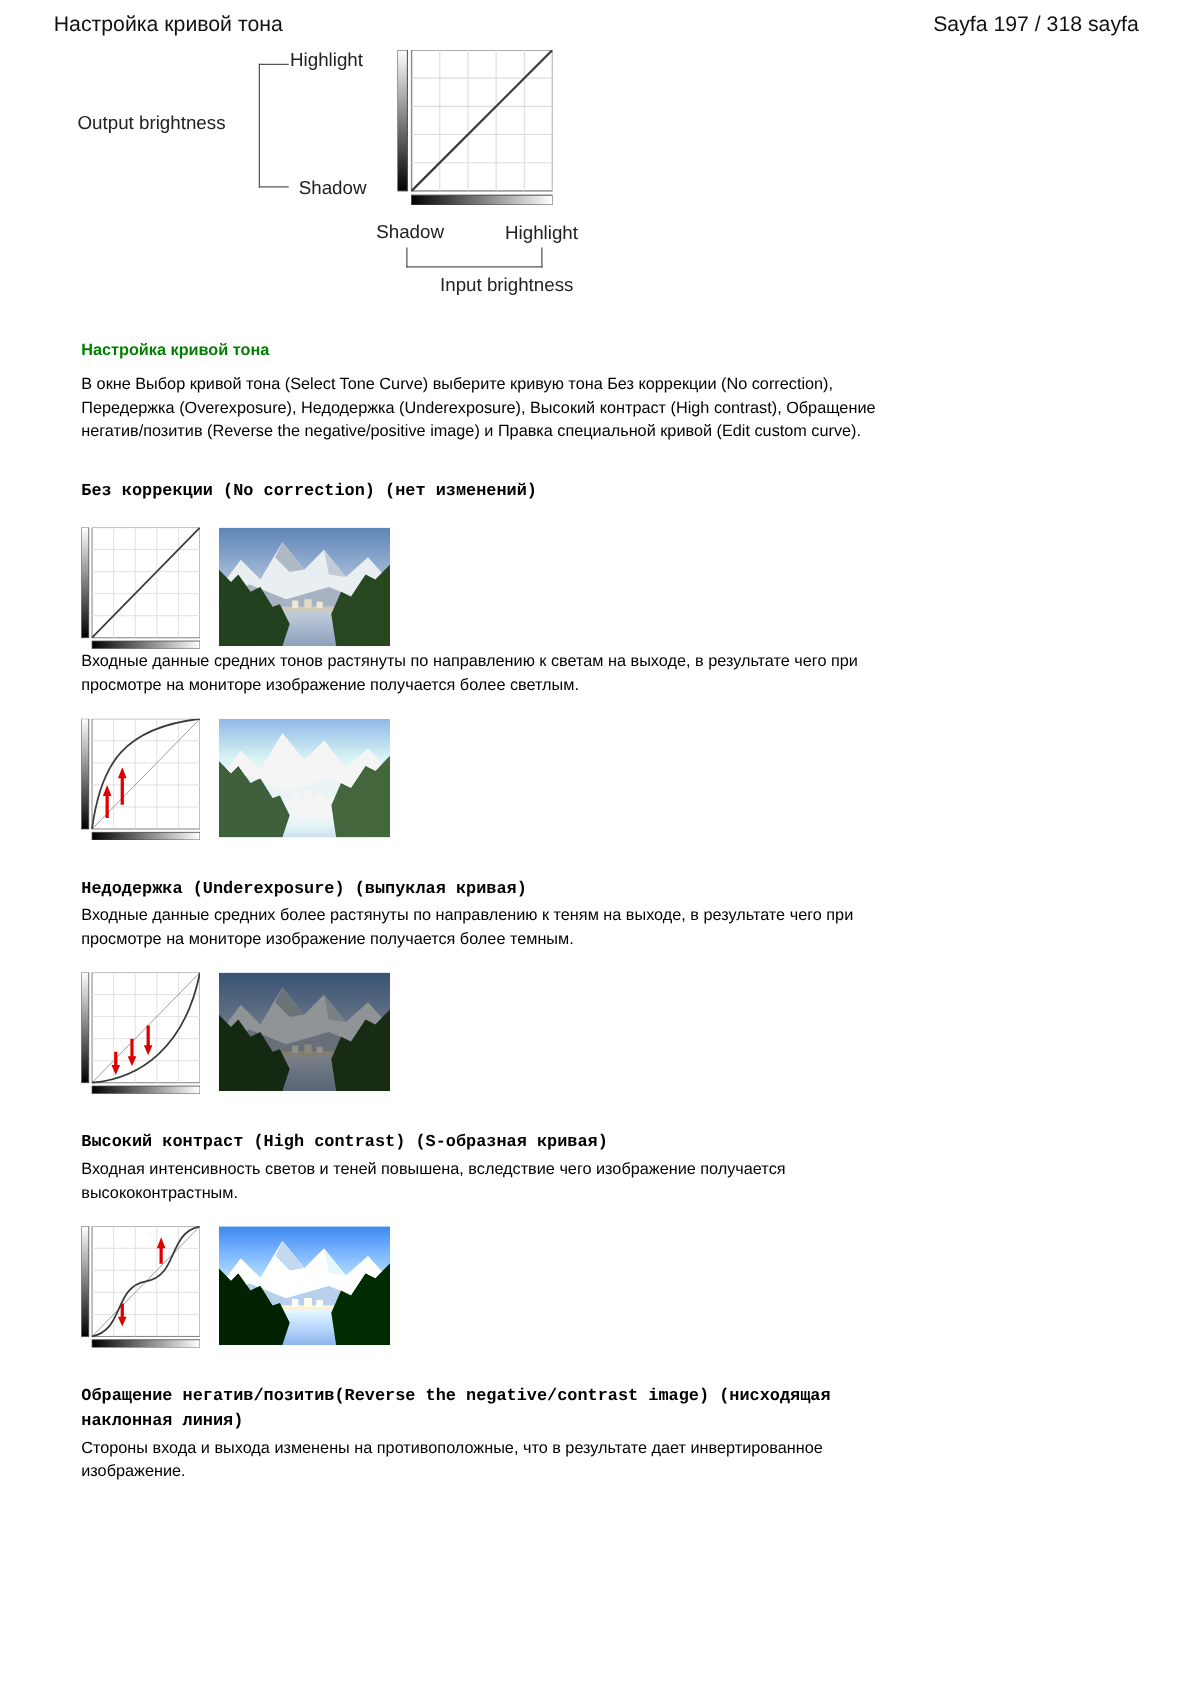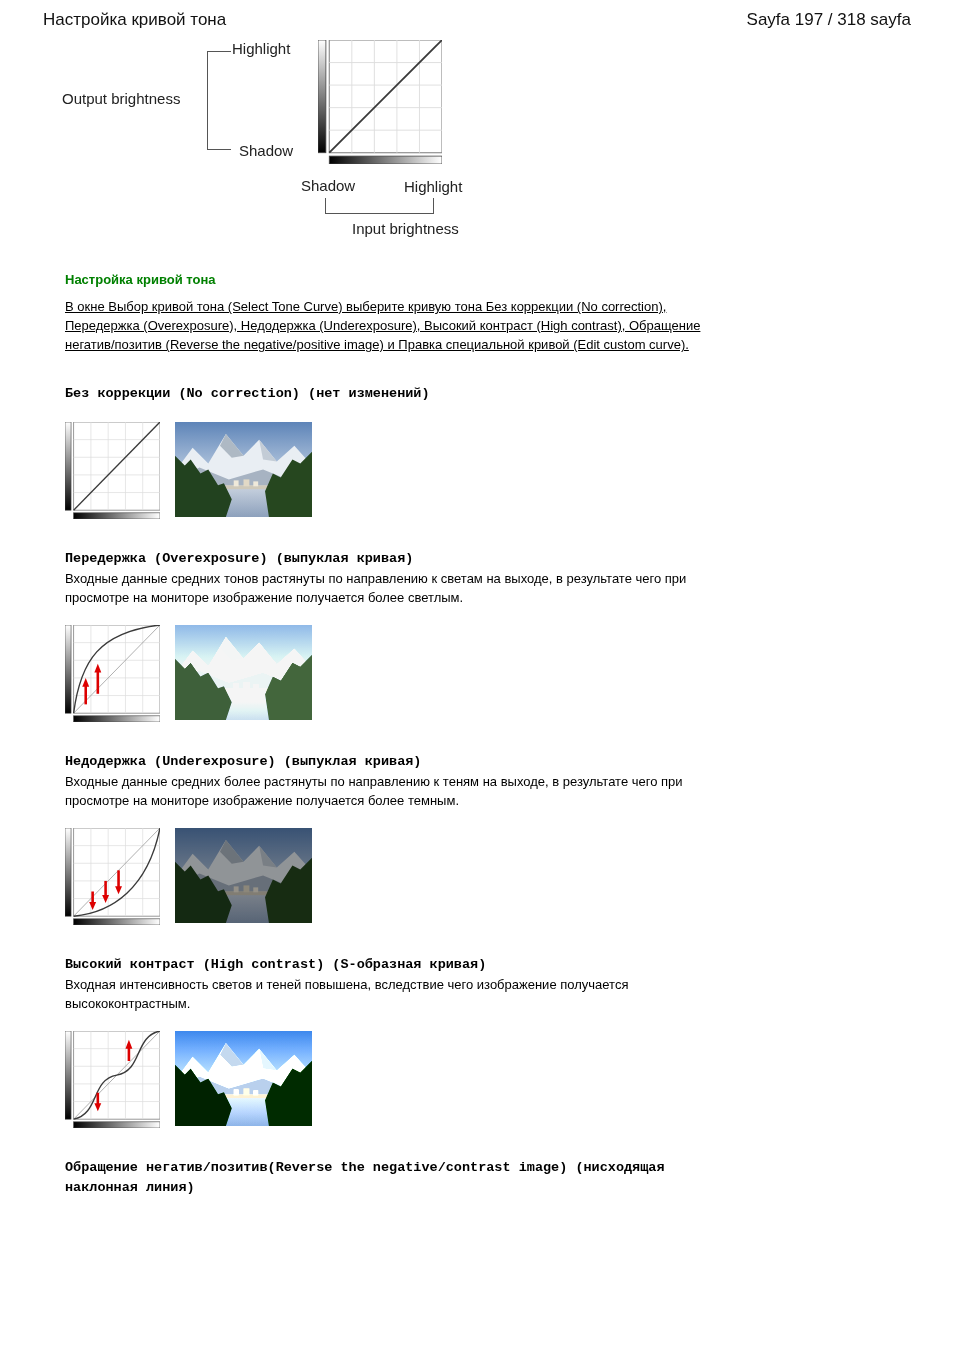--- a/index.html
+++ b/index.html
@@ -31,21 +31,21 @@
   .lbl-highlight-x{left:404px;top:146px;}
   .brace-x{
     position:absolute;left:325px;top:166px;width:109px;height:16px;
     border-left:1px solid #555;border-right:1px solid #555;border-bottom:1px solid #555;
   }
   .lbl-input{left:322px;top:188px;margin-left:30px;}
   
   .content{padding:0 215px 0 65px;}
   .green-heading{margin:28px 0 10px;font-size:13px;font-weight:bold;color:var(--accent-green);}
   .body-text{margin:0;font-size:13px;line-height:19px;max-width:680px;}
-  .intro{margin-top:4px;text-decoration:underline;}
+  .intro{margin-top:4px;}
   .sub-heading{margin:30px 0 0;font-size:13.5px;font-weight:bold;max-width:680px;line-height:20px;font-family:Liberation Mono, monospace;}
   .sub-body{}
   .img-row{display:flex;gap:15px;margin-top:18px;align-items:flex-start;}
   .curve-svg{width:95px;height:97px;display:block;}
   .photo{width:137px;height:95px;overflow:hidden;}
   .photo svg{width:100%;height:100%;display:block;}
   .photo-light svg{filter:brightness(1.45) saturate(0.8) contrast(0.92);}
   .photo-dark svg{filter:brightness(0.62) saturate(1.05);}
   .photo-contrast svg{filter:contrast(1.55) saturate(1.25);}
   
@@ -145,21 +145,20 @@
         <use href="#curvebox"></use>
         <path class="curve" d="M10,100 L110,0"></path>
       </svg>
       <div class="photo photo-normal">
         <svg viewBox="0 0 140 96" preserveAspectRatio="none">
             <use href="#landscape"></use>
           </svg>
       </div>
     </div>
 
-    <h3 class="sub-heading">Передержка (Overexposure) (выпуклая кривая)</h3>
     <p class="body-text sub-body">Входные данные средних тонов растянуты по направлению к светам на выходе, в результате чего при просмотре на мониторе изображение получается более светлым.</p>
     <div class="img-row">
       <svg class="curve-svg" viewBox="0 0 110 110" preserveAspectRatio="none">
         <use href="#curvebox"></use>
         <path class="refline" d="M10,100 L110,0"></path>
         <path class="curve" d="M10,100 C18,40 40,8 110,0"></path>
         <g class="arrow">
           <line x1="24" y1="90" x2="24" y2="68"></line>
           <polygon points="20,70 28,70 24,60"></polygon>
           <line x1="38" y1="78" x2="38" y2="52"></line>
@@ -211,15 +210,16 @@
         </g>
       </svg>
       <div class="photo photo-contrast">
         <svg viewBox="0 0 140 96" preserveAspectRatio="none">
             <use href="#landscape"></use>
           </svg>
       </div>
     </div>
 
     <h3 class="sub-heading">Обращение негатив/позитив(Reverse the negative/contrast image) (нисходящая наклонная линия)</h3>
+    <p class="body-text sub-body">Стороны входа и выхода изменены на противоположные, что в результате дает инвертированное изображение.</p>
 
   </main>
 </div>
 
 </body></html>

